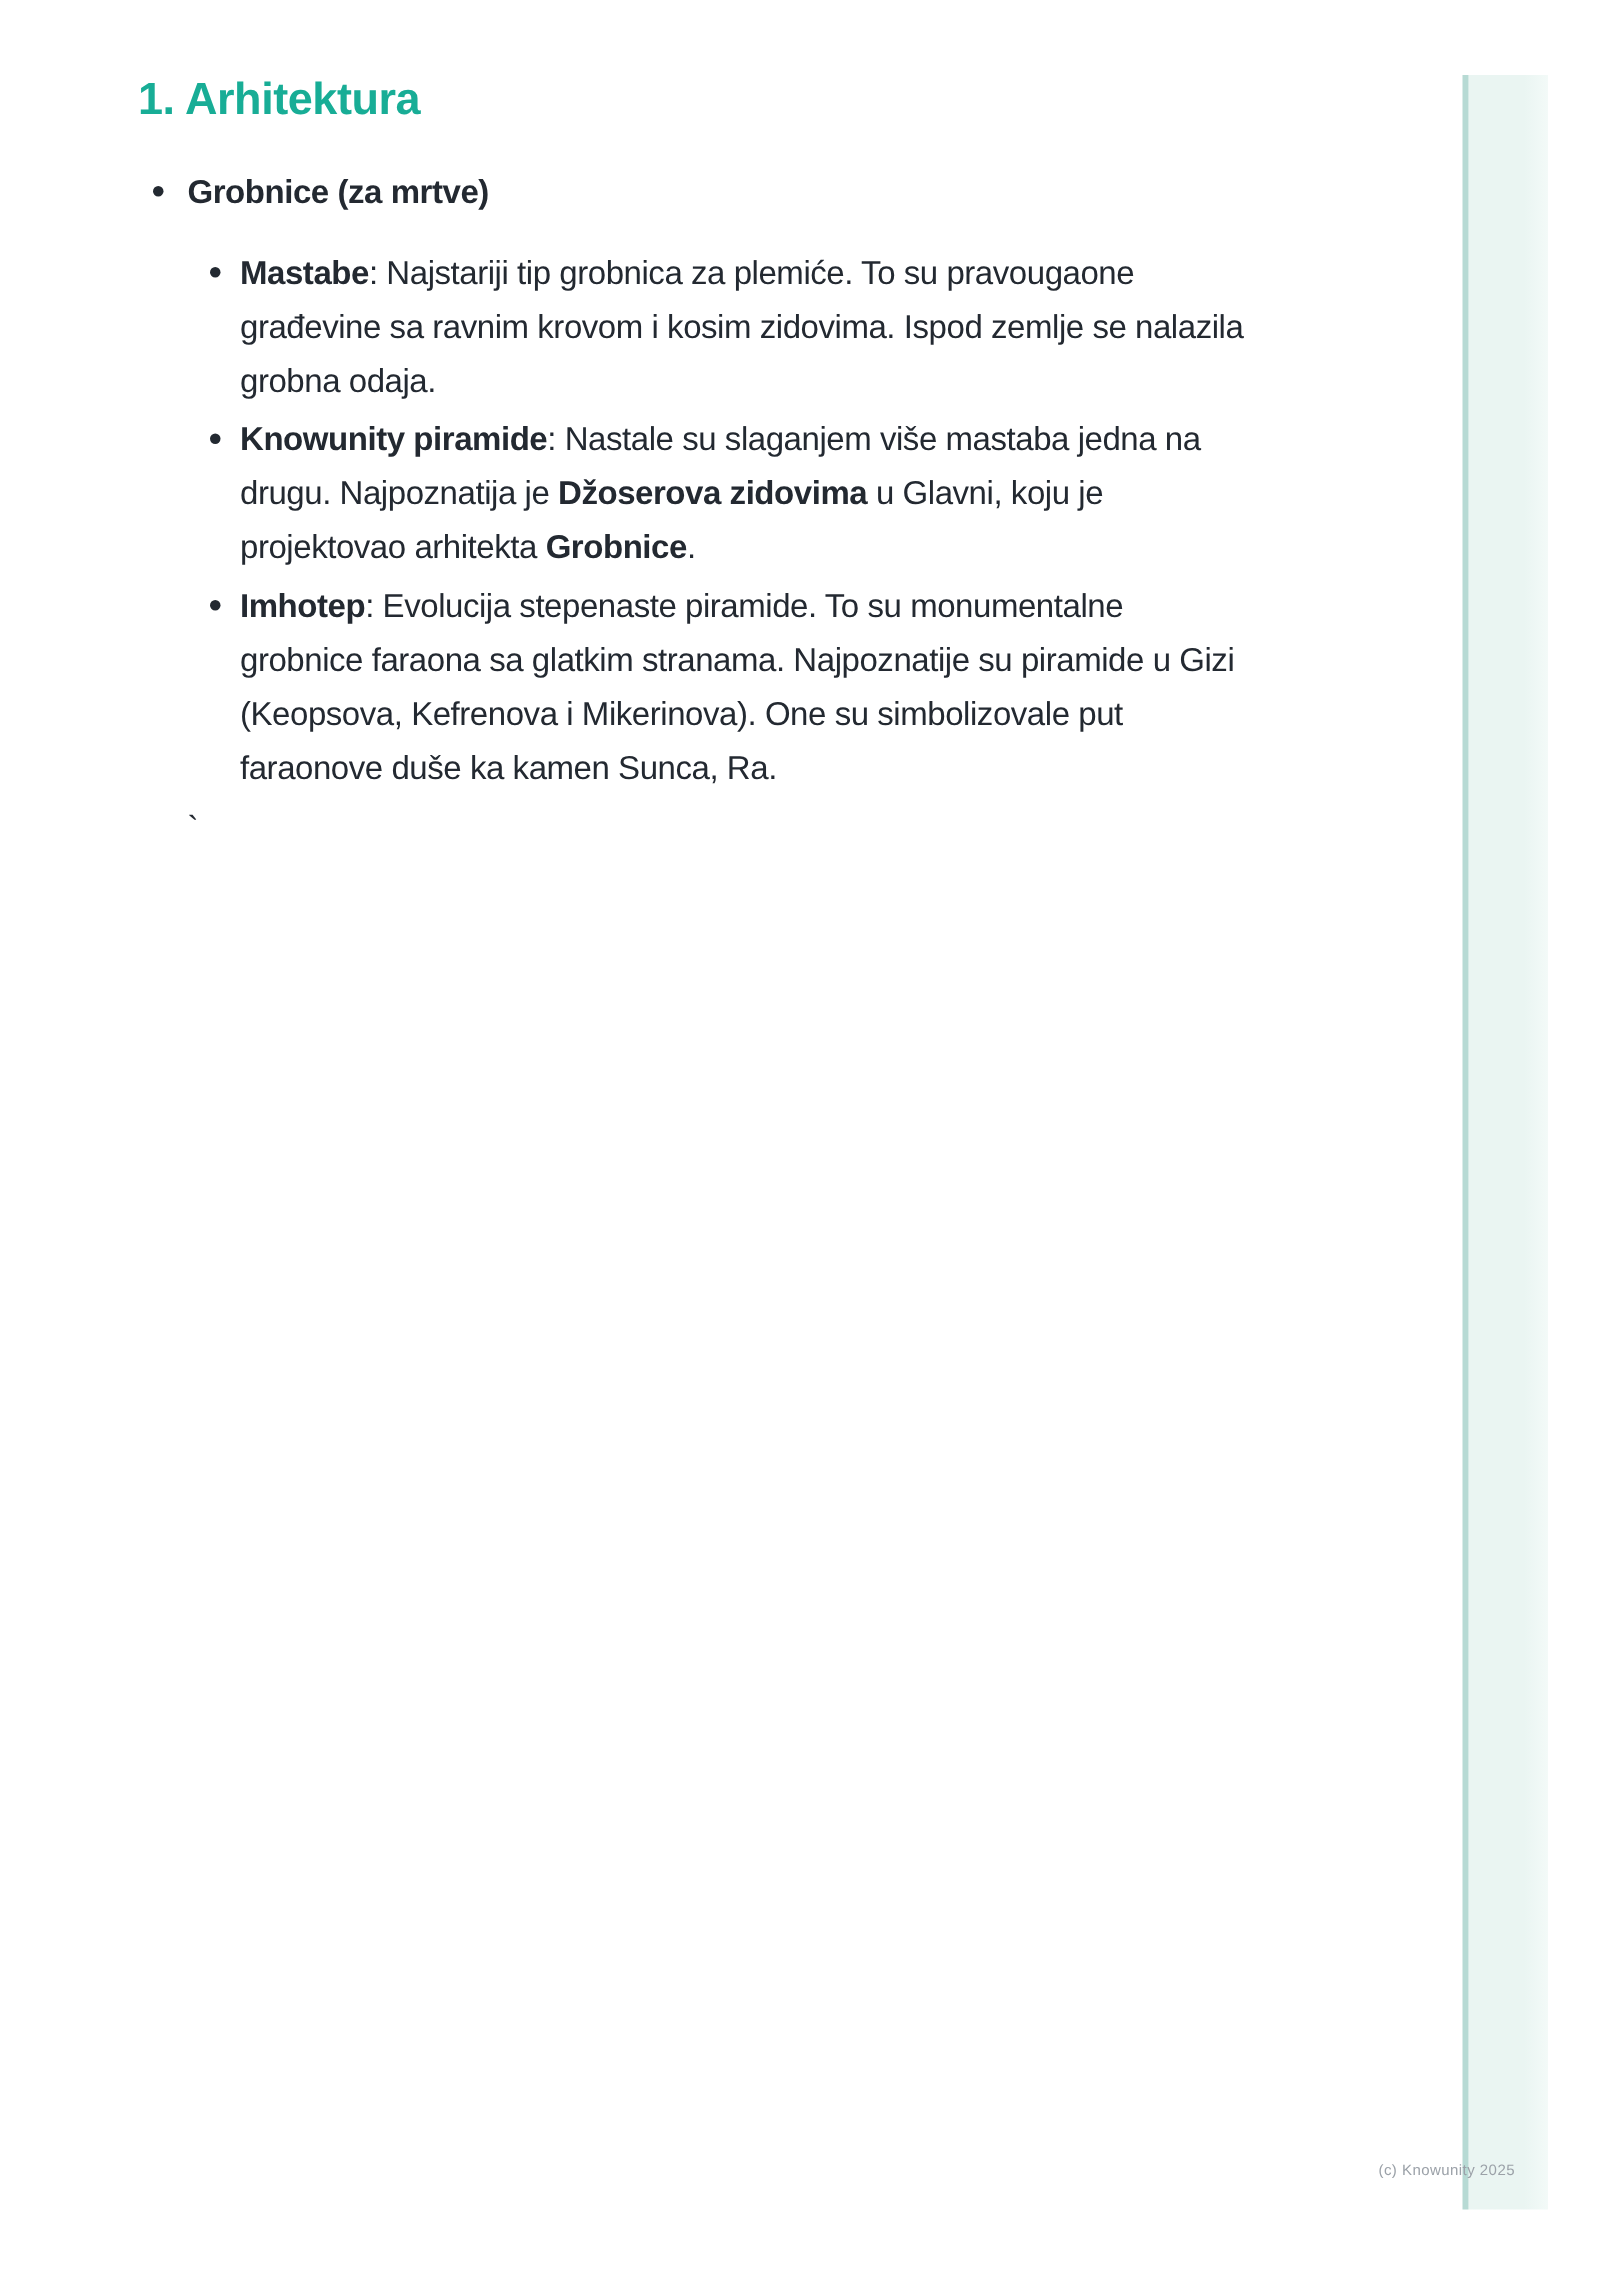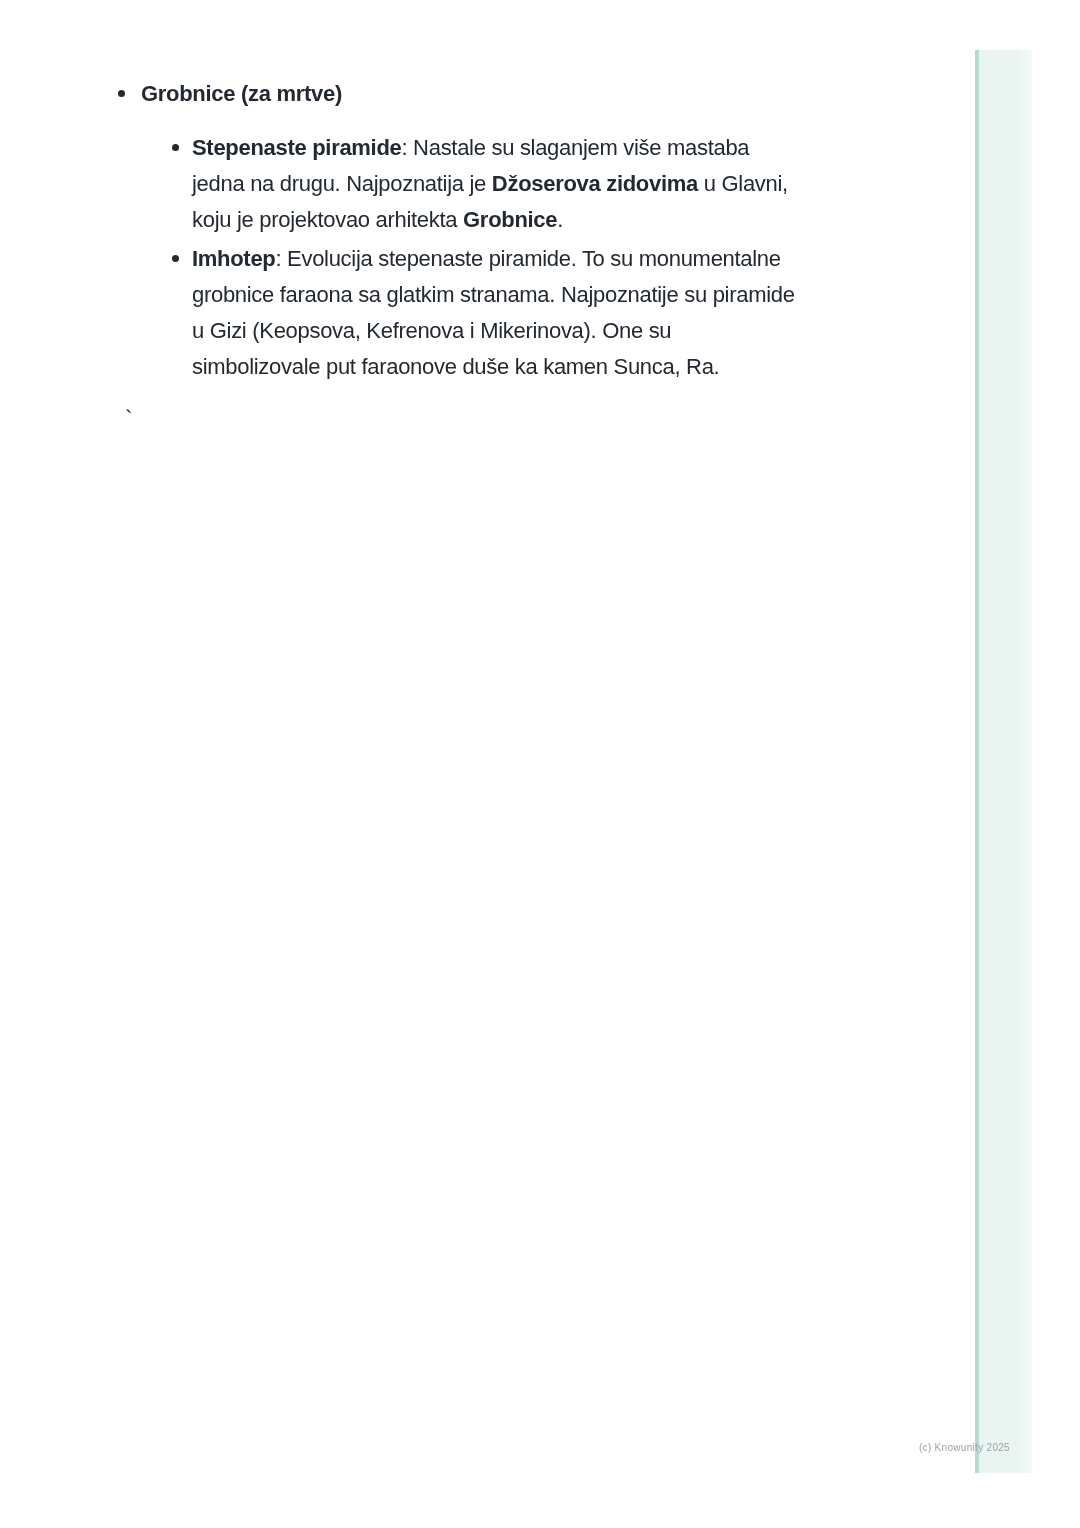--- a/index.html
+++ b/index.html
@@ -45,21 +45,21 @@
     letter-spacing:-0.3px;
   }
   p.intro{
     margin:0;
     font-size:22px;
     line-height:33.5px;
     letter-spacing:-0.3px;
     text-align:justify;
     color:var(--body-text);
   }
-  ul{list-style:none;margin:16px;padding:0;}
+  ul{list-style:none;margin:0;padding:0;}
   ul.level1{
     margin-top:26px;
     padding-left:33px;
   }
   ul.level1 > li{position:relative;}
   ul.level1 > li > .li-marker{
     position:absolute;
     left:-23px;top:14px;
     width:7px;height:7px;
     border-radius:50%;
@@ -108,31 +108,36 @@
 </style>
 </head>
 <body>
 
 <div class="page">
 
   <div class="edge-stripe"></div>
 
   <div class="content">
 
+    <h1 class="section-heading">1. Arhitektura</h1>
 
 
     <ul class="level1">
       <li>
         <span class="li-marker"></span>
         <span class="li-label">Grobnice (za mrtve)</span>
 
         <ul class="level2">
           <li>
             <span class="li-marker"></span>
-            <span class="li-text"><span class="seg-bold">Stepenaste piramide</span><span>: Nastale su slaganjem više mastaba jedna na drugu. Najpoznatija je </span><span class="seg-bold">Džoserova zidovima</span><span> u Glavni, koju je </span><span>projektovao arhitekta </span><span class="seg-bold">Grobnice</span><span>.</span></span>
+            <span class="li-text"><span class="seg-bold">Mastabe</span><span>: Najstariji tip grobnica za plemiće. To su pravougaone građevine sa ravnim krovom i kosim zidovima. Ispod zemlje se nalazila grobna odaja.</span></span>
+          </li>
+          <li>
+            <span class="li-marker"></span>
+            <span class="li-text"><span class="seg-bold">Knowunity piramide</span><span>: Nastale su slaganjem više mastaba jedna na drugu. Najpoznatija je </span><span class="seg-bold">Džoserova zidovima</span><span> u Glavni, koju je </span><span>projektovao arhitekta </span><span class="seg-bold">Grobnice</span><span>.</span></span>
           </li>
           <li>
             <span class="li-marker"></span>
             <span class="li-text"><span class="seg-bold">Imhotep</span><span>: Evolucija stepenaste piramide. To su monumentalne grobnice faraona sa glatkim stranama. Najpoznatije su piramide u Gizi (Keopsova, Kefrenova i Mikerinova). One su simbolizovale put faraonove duše ka kamen Sunca, Ra.</span></span>
           </li>
         </ul>
       </li>
     </ul>
 
     <p class="stray">`</p>

